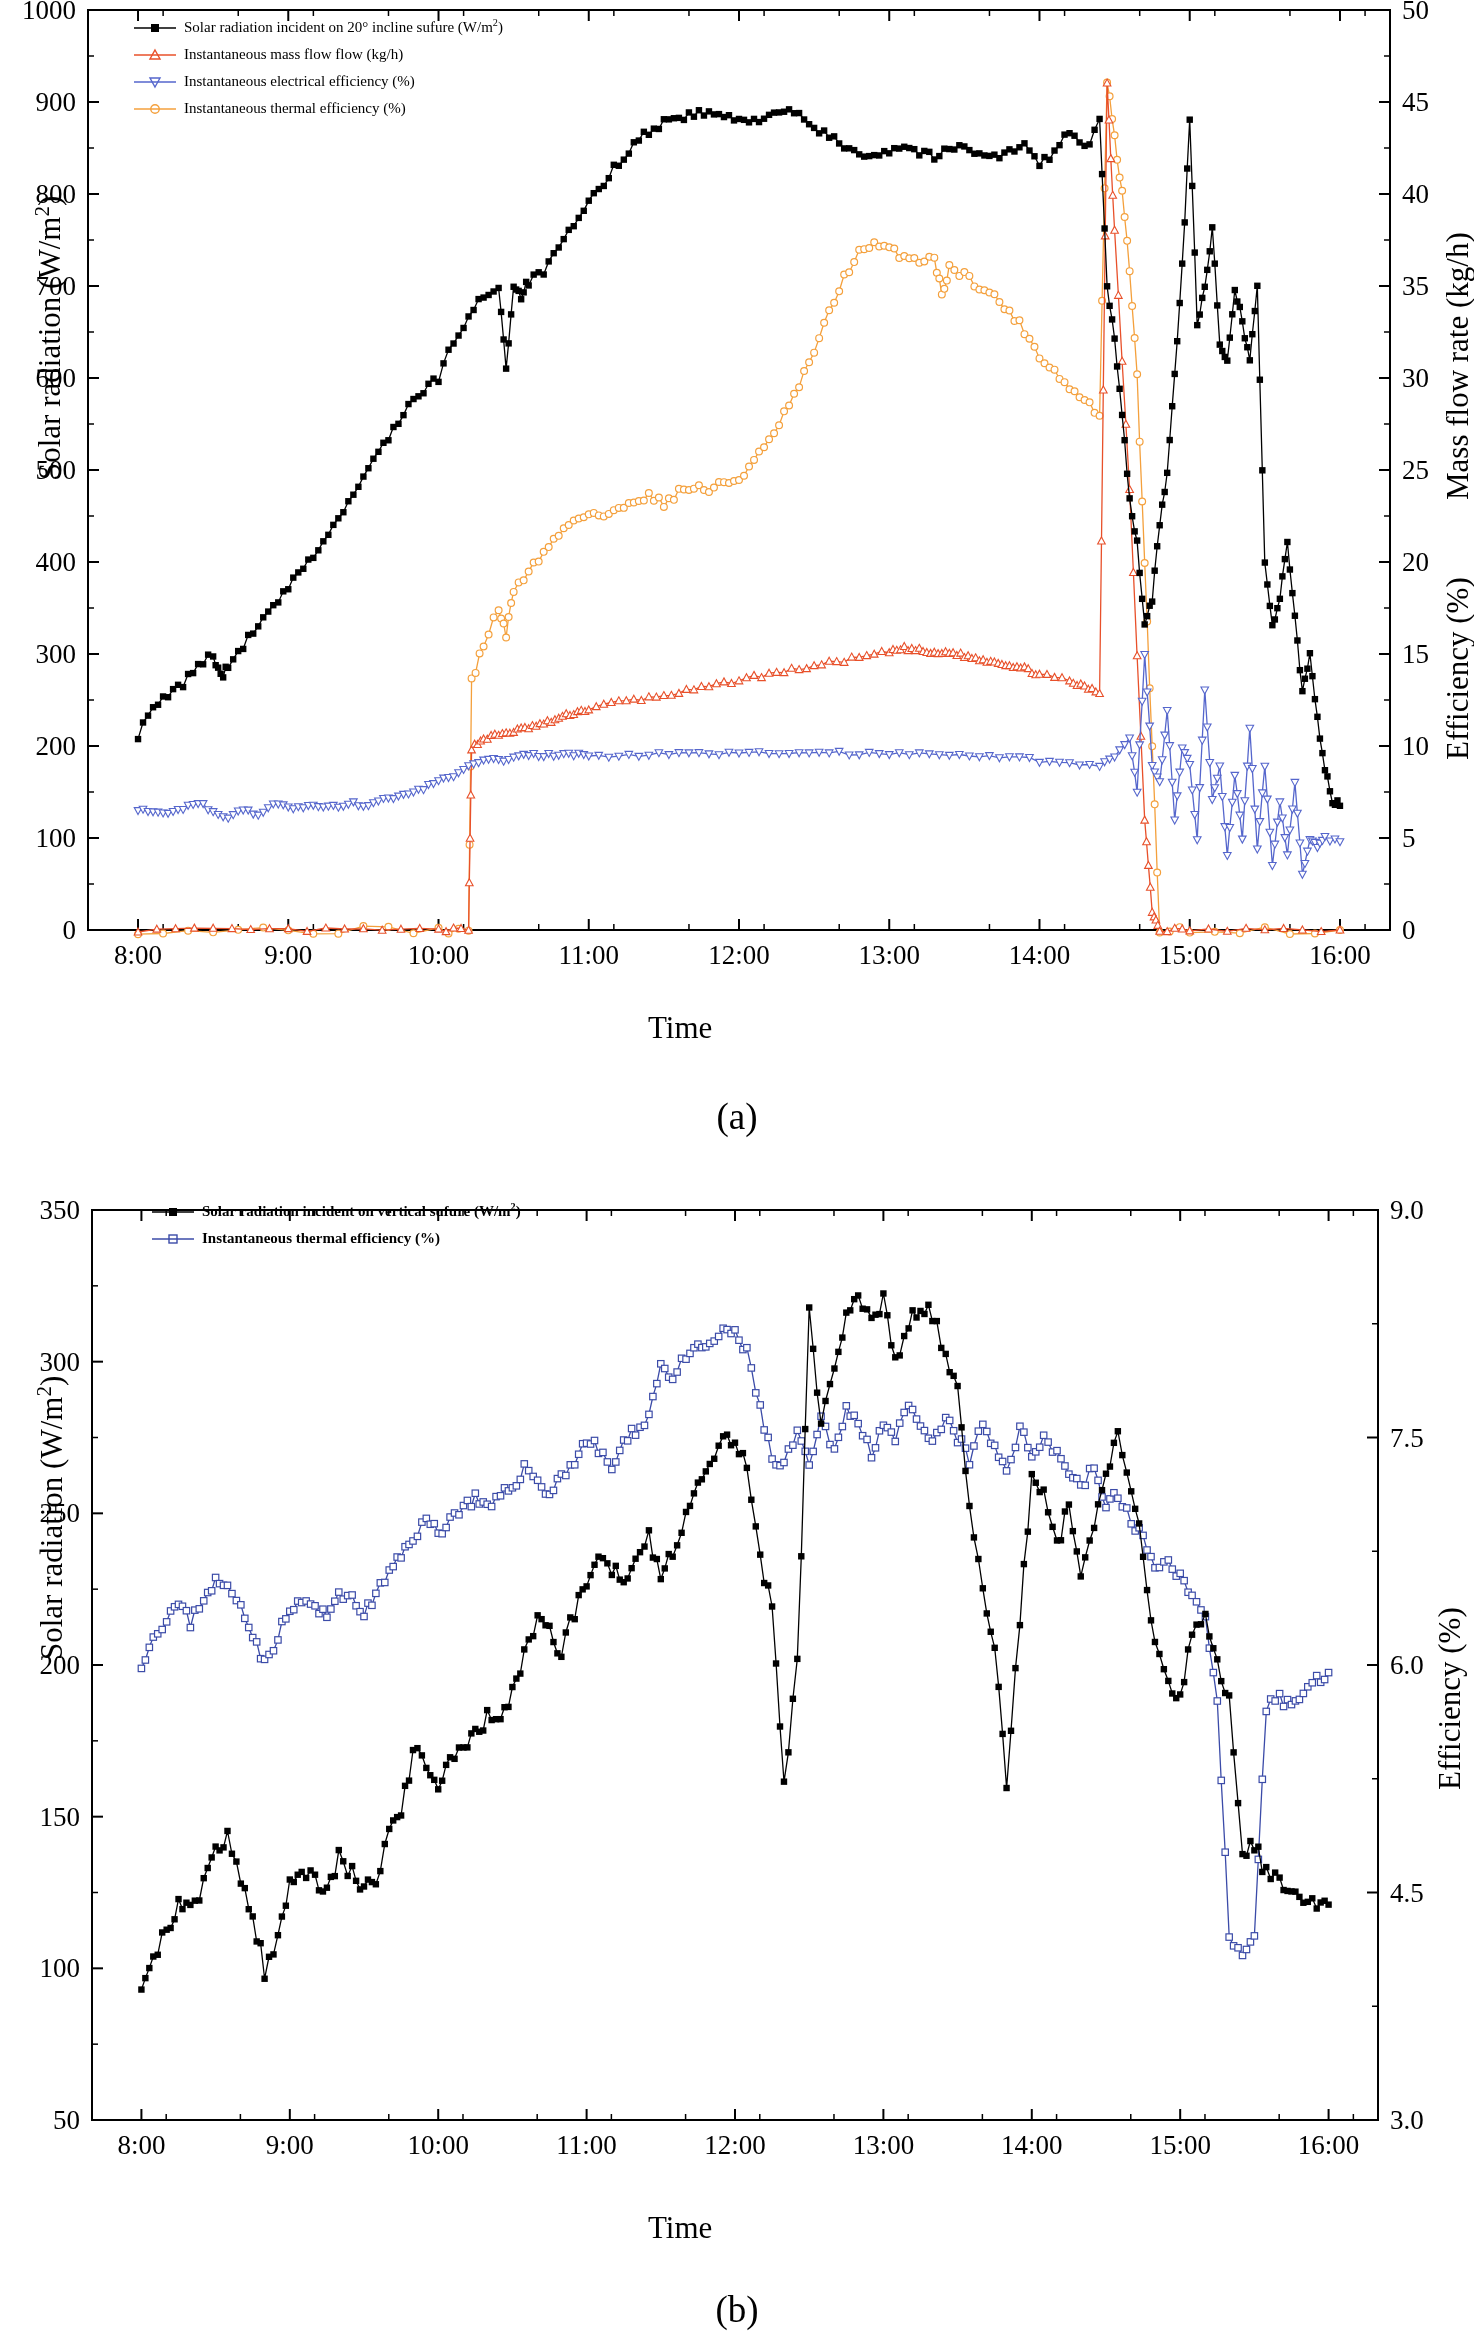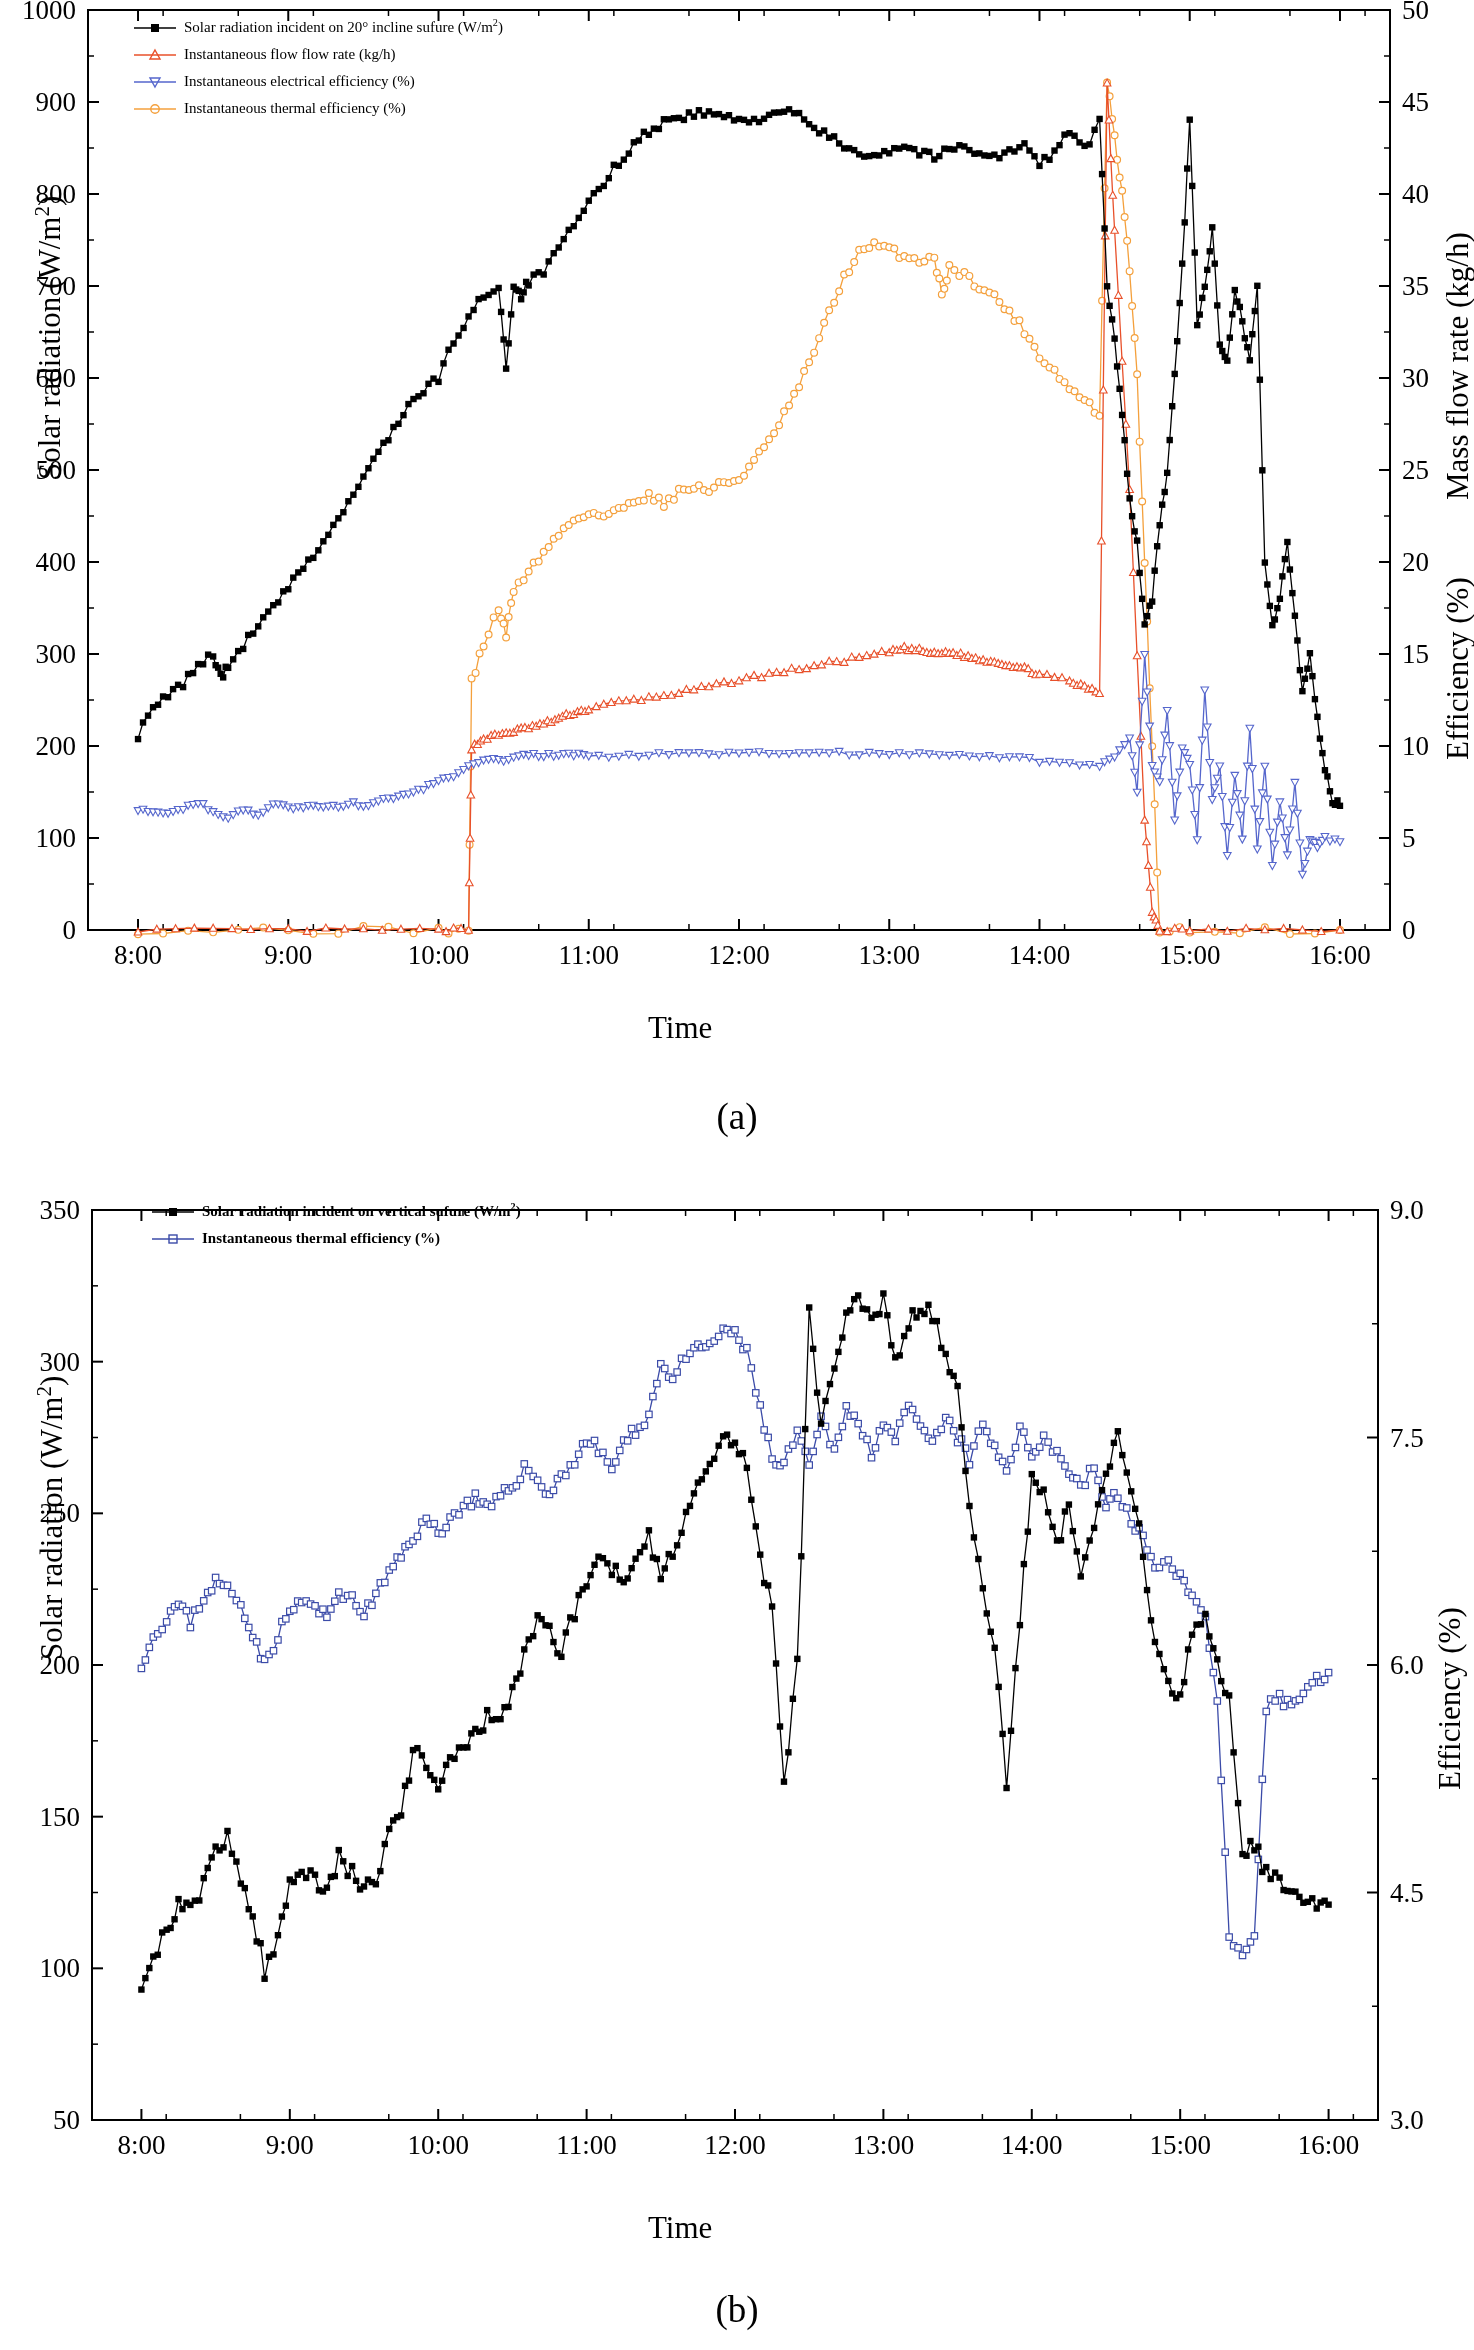--- a/index.html
+++ b/index.html
@@ -1116,21 +1116,21 @@
         <line x1="2" y1="10" x2="44" y2="10" stroke="#000000" stroke-width="1.6"></line>
         <rect x="19" y="6" width="8" height="8" fill="#000000"></rect>
       </svg>
       <span class="legend-text">Solar radiation incident on 20° incline sufure (W/m<sup>2</sup>)</span>
     </div>
     <div class="legend-row">
       <svg class="legend-sym" viewBox="0 0 46 20">
         <line x1="2" y1="10" x2="44" y2="10" stroke="#e8502a" stroke-width="1.6"></line>
         <polygon points="23,5 28,14 18,14" fill="none" stroke="#e8502a" stroke-width="1.4"></polygon>
       </svg>
-      <span class="legend-text">Instantaneous flow flow rate (kg/h)</span>
+      <span class="legend-text">Instantaneous mass flow flow (kg/h)</span>
     </div>
     <div class="legend-row">
       <svg class="legend-sym" viewBox="0 0 46 20">
         <line x1="2" y1="10" x2="44" y2="10" stroke="#5566cc" stroke-width="1.6"></line>
         <polygon points="23,15 28,6 18,6" fill="none" stroke="#5566cc" stroke-width="1.4"></polygon>
       </svg>
       <span class="legend-text">Instantaneous electrical efficiency (%)</span>
     </div>
     <div class="legend-row">
       <svg class="legend-sym" viewBox="0 0 46 20">

